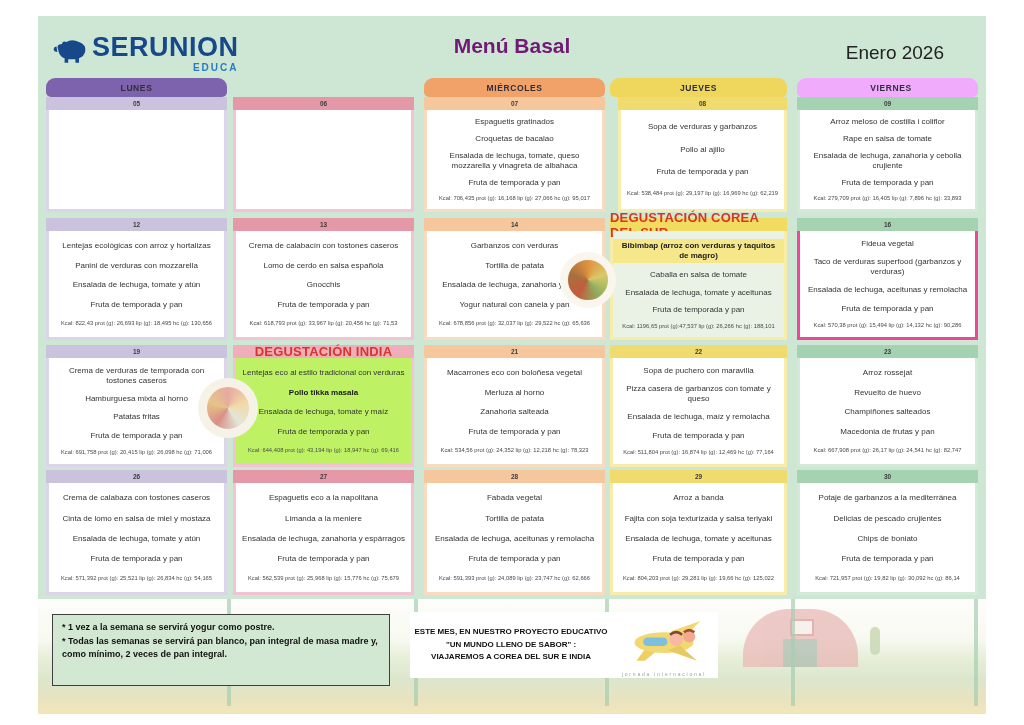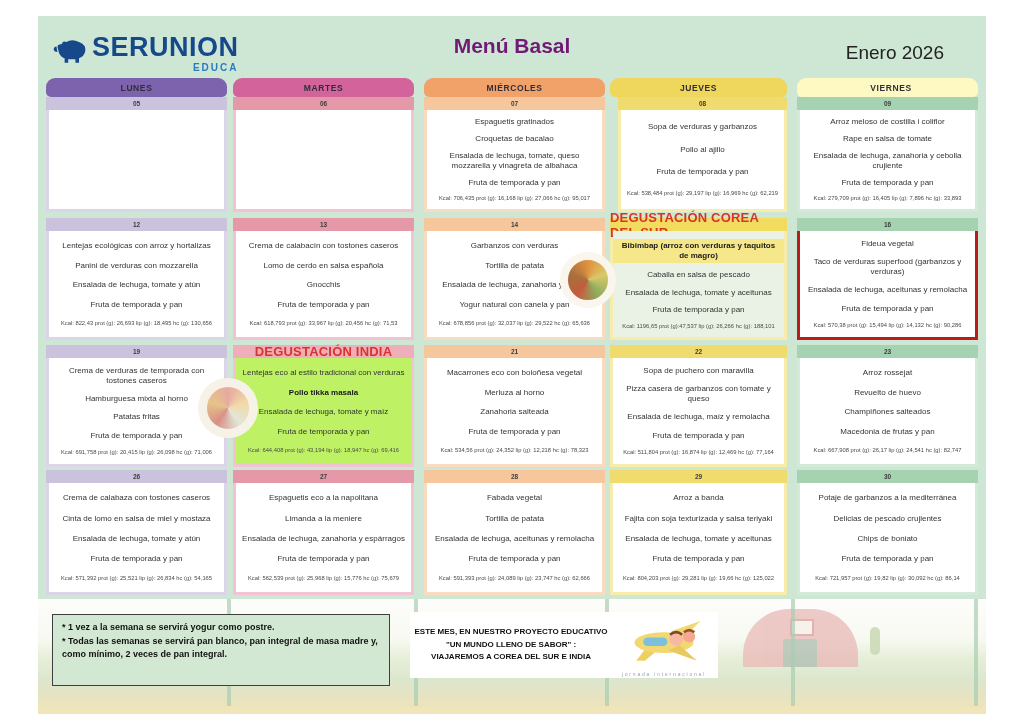--- a/index.html
+++ b/index.html
@@ -118,21 +118,20 @@
             <div class="cell">
               <div class="it">Crema de calabaza con tostones caseros</div>
               <div class="it">Cinta de lomo en salsa de miel y mostaza</div>
               <div class="it">Ensalada de lechuga, tomate y atún</div>
               <div class="it">Fruta de temporada y pan</div>
               <div class="kcal">Kcal: 571,392 prot (g): 25,521 lip (g): 26,834 hc (g): 54,165</div>
             </div>
           </div>
         </div>
         <div class="col c1">
-          <div class="dayhead" style="background: rgb(210, 99, 155);">MARTES</div>
           <div class="blk w0" style="background: rgb(242, 196, 211);">
             <div class="band" style="background: rgb(229, 152, 168);">06</div>
             <div class="cell"></div>
           </div>
           <div class="blk w1" style="background: rgb(242, 196, 211);">
             <div class="band" style="background: rgb(229, 152, 168);">13</div>
             <div class="cell">
               <div class="it">Crema de calabacín con tostones caseros</div>
               <div class="it">Lomo de cerdo en salsa española</div>
               <div class="it">Gnocchis</div>
@@ -212,21 +211,21 @@
               <div class="it">Sopa de verduras y garbanzos</div>
               <div class="it">Pollo al ajillo</div>
               <div class="it">Fruta de temporada y pan</div>
               <div class="kcal">Kcal: 538,484 prot (g): 29,197 lip (g): 16,969 hc (g): 62,219</div>
             </div>
           </div>
           <div class="blk w1" style="background: rgb(247, 236, 169);">
             <div class="band sp" style="background: rgb(242, 220, 96);">DEGUSTACIÓN COREA DEL SUR</div>
             <div class="cell" style="background: rgb(234, 242, 230);">
               <div class="it b full" style="background: rgb(246, 232, 138);">Bibimbap (arroz con verduras y taquitos de magro)</div>
-              <div class="it">Caballa en salsa de pescado</div>
+              <div class="it">Caballa en salsa de tomate</div>
               <div class="it">Ensalada de lechuga, tomate y aceitunas</div>
               <div class="it">Fruta de temporada y pan</div>
               <div class="kcal">Kcal: 1196,65 prot (g):47,537 lip (g): 26,266 hc (g): 188,101</div>
             </div>
           </div>
           <div class="blk w2" style="background: rgb(247, 236, 169);">
             <div class="band" style="background: rgb(240, 220, 110);">22</div>
             <div class="cell">
               <div class="it">Sopa de puchero con maravilla</div>
               <div class="it">Pizza casera de garbanzos con tomate y queso</div>
@@ -240,32 +239,32 @@
             <div class="cell">
               <div class="it">Arroz a banda</div>
               <div class="it">Fajita con soja texturizada y salsa teriyaki</div>
               <div class="it">Ensalada de lechuga, tomate y aceitunas</div>
               <div class="it">Fruta de temporada y pan</div>
               <div class="kcal">Kcal: 804,203 prot (g): 29,281 lip (g): 19,66 hc (g): 125,022</div>
             </div>
           </div>
         </div>
         <div class="col c4">
-          <div class="dayhead" style="background: #fef9c3; padding-left: 7px;">VIERNES</div>
+          <div class="dayhead" style="background: #f0abfc; padding-left: 7px;">VIERNES</div>
           <div class="blk w0" style="background: rgb(210, 234, 215);">
             <div class="band" style="background: rgb(165, 210, 177);">09</div>
             <div class="cell">
               <div class="it">Arroz meloso de costilla i coliflor</div>
               <div class="it">Rape en salsa de tomate</div>
               <div class="it">Ensalada de lechuga, zanahoria y cebolla crujiente</div>
               <div class="it">Fruta de temporada y pan</div>
               <div class="kcal">Kcal: 279,709 prot (g): 16,405 lip (g): 7,896 hc (g): 33,893</div>
             </div>
           </div>
-          <div class="blk w1" style="background: #b91c1c;">
+          <div class="blk w1" style="background: #ec4899;">
             <div class="band" style="background: rgb(165, 210, 177);">16</div>
             <div class="cell">
               <div class="it">Fideua vegetal</div>
               <div class="it">Taco de verduras superfood (garbanzos y verduras)</div>
               <div class="it">Ensalada de lechuga, aceitunas y remolacha</div>
               <div class="it">Fruta de temporada y pan</div>
               <div class="kcal">Kcal: 570,38 prot (g): 15,494 lip (g): 14,132 hc (g): 90,286</div>
             </div>
           </div>
           <div class="blk w2" style="background: rgb(210, 234, 215);">

